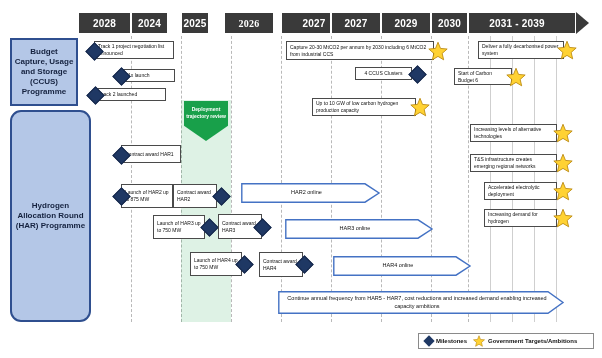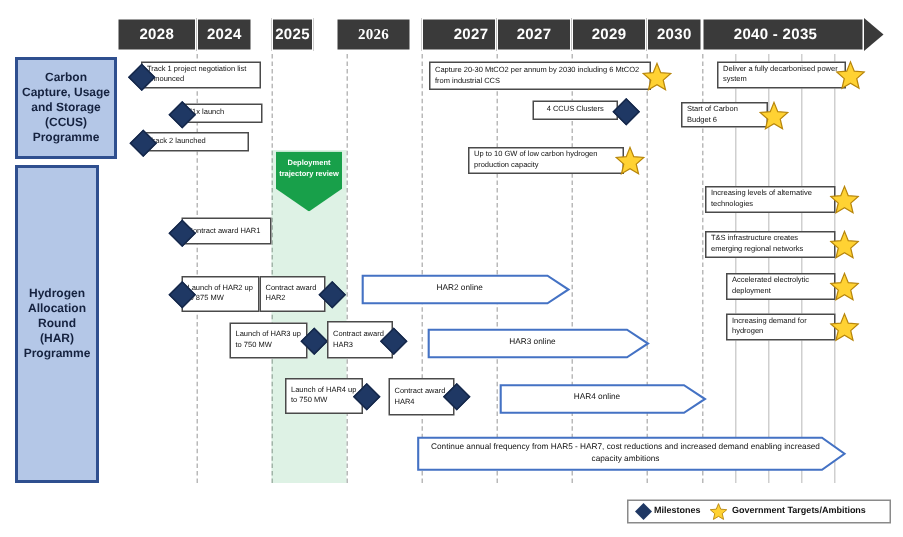--- a/index.html
+++ b/index.html
@@ -115,21 +115,21 @@
     <div class="yr-head" style="left:331px;width:50px;">
         <span>2027</span>
       </div>
     <div class="yr-head" style="left:381px;width:50px;">
         <span>2029</span>
       </div>
     <div class="yr-head" style="left:431px;width:37px;">
         <span>2030</span>
       </div>
     <div class="yr-head wide" style="left:468px;width:108px;">
-        <span>2040 - 2035</span>
+        <span>2031 - 2039</span>
       </div>
     <div class="yr-arrow" style="left:576px;"></div>
   </div>
 
   <div>
     <div class="gridline" style="left:131px;top:36px;height:286px;"></div>
     <div class="gridline" style="left:181px;top:36px;height:286px;"></div>
     <div class="gridline" style="left:231px;top:36px;height:286px;"></div>
     <div class="gridline" style="left:281px;top:36px;height:286px;"></div>
     <div class="gridline" style="left:331px;top:36px;height:286px;"></div>
@@ -141,23 +141,23 @@
     <div class="gridline solid" style="left:534px;top:36px;height:286px;"></div>
     <div class="gridline solid" style="left:556px;top:36px;height:286px;"></div>
   </div>
 
   <div class="greenband" style="left:181px;top:100px;width:50px;height:222px;"></div>
   <div class="deploy" style="left:184px;top:101px;width:44px;height:40px;">
     <span>Deployment trajectory review</span>
   </div>
 
   <div class="prog-box" style="top:38px;width:68px;height:68px;">
-    <span>Carbon Capture, Usage and Storage (CCUS) Programme</span>
-  </div>
-  <div class="prog-box" style="top:110px;width:56px;height:212px;">
+    <span>Budget Capture, Usage and Storage (CCUS) Programme</span>
+  </div>
+  <div class="prog-box" style="top:110px;width:81px;height:212px;border-radius:11px;">
     <span>Hydrogen Allocation Round (HAR) Programme</span>
   </div>
 
   <div>
 
     <div class="node" style="left:94px;top:41px;width:80px;height:18px;">
       <span>Track 1 project negotiation list announced</span>
     </div>
     <div class="diamond" style="left:88px;top:45px;"></div>
 

